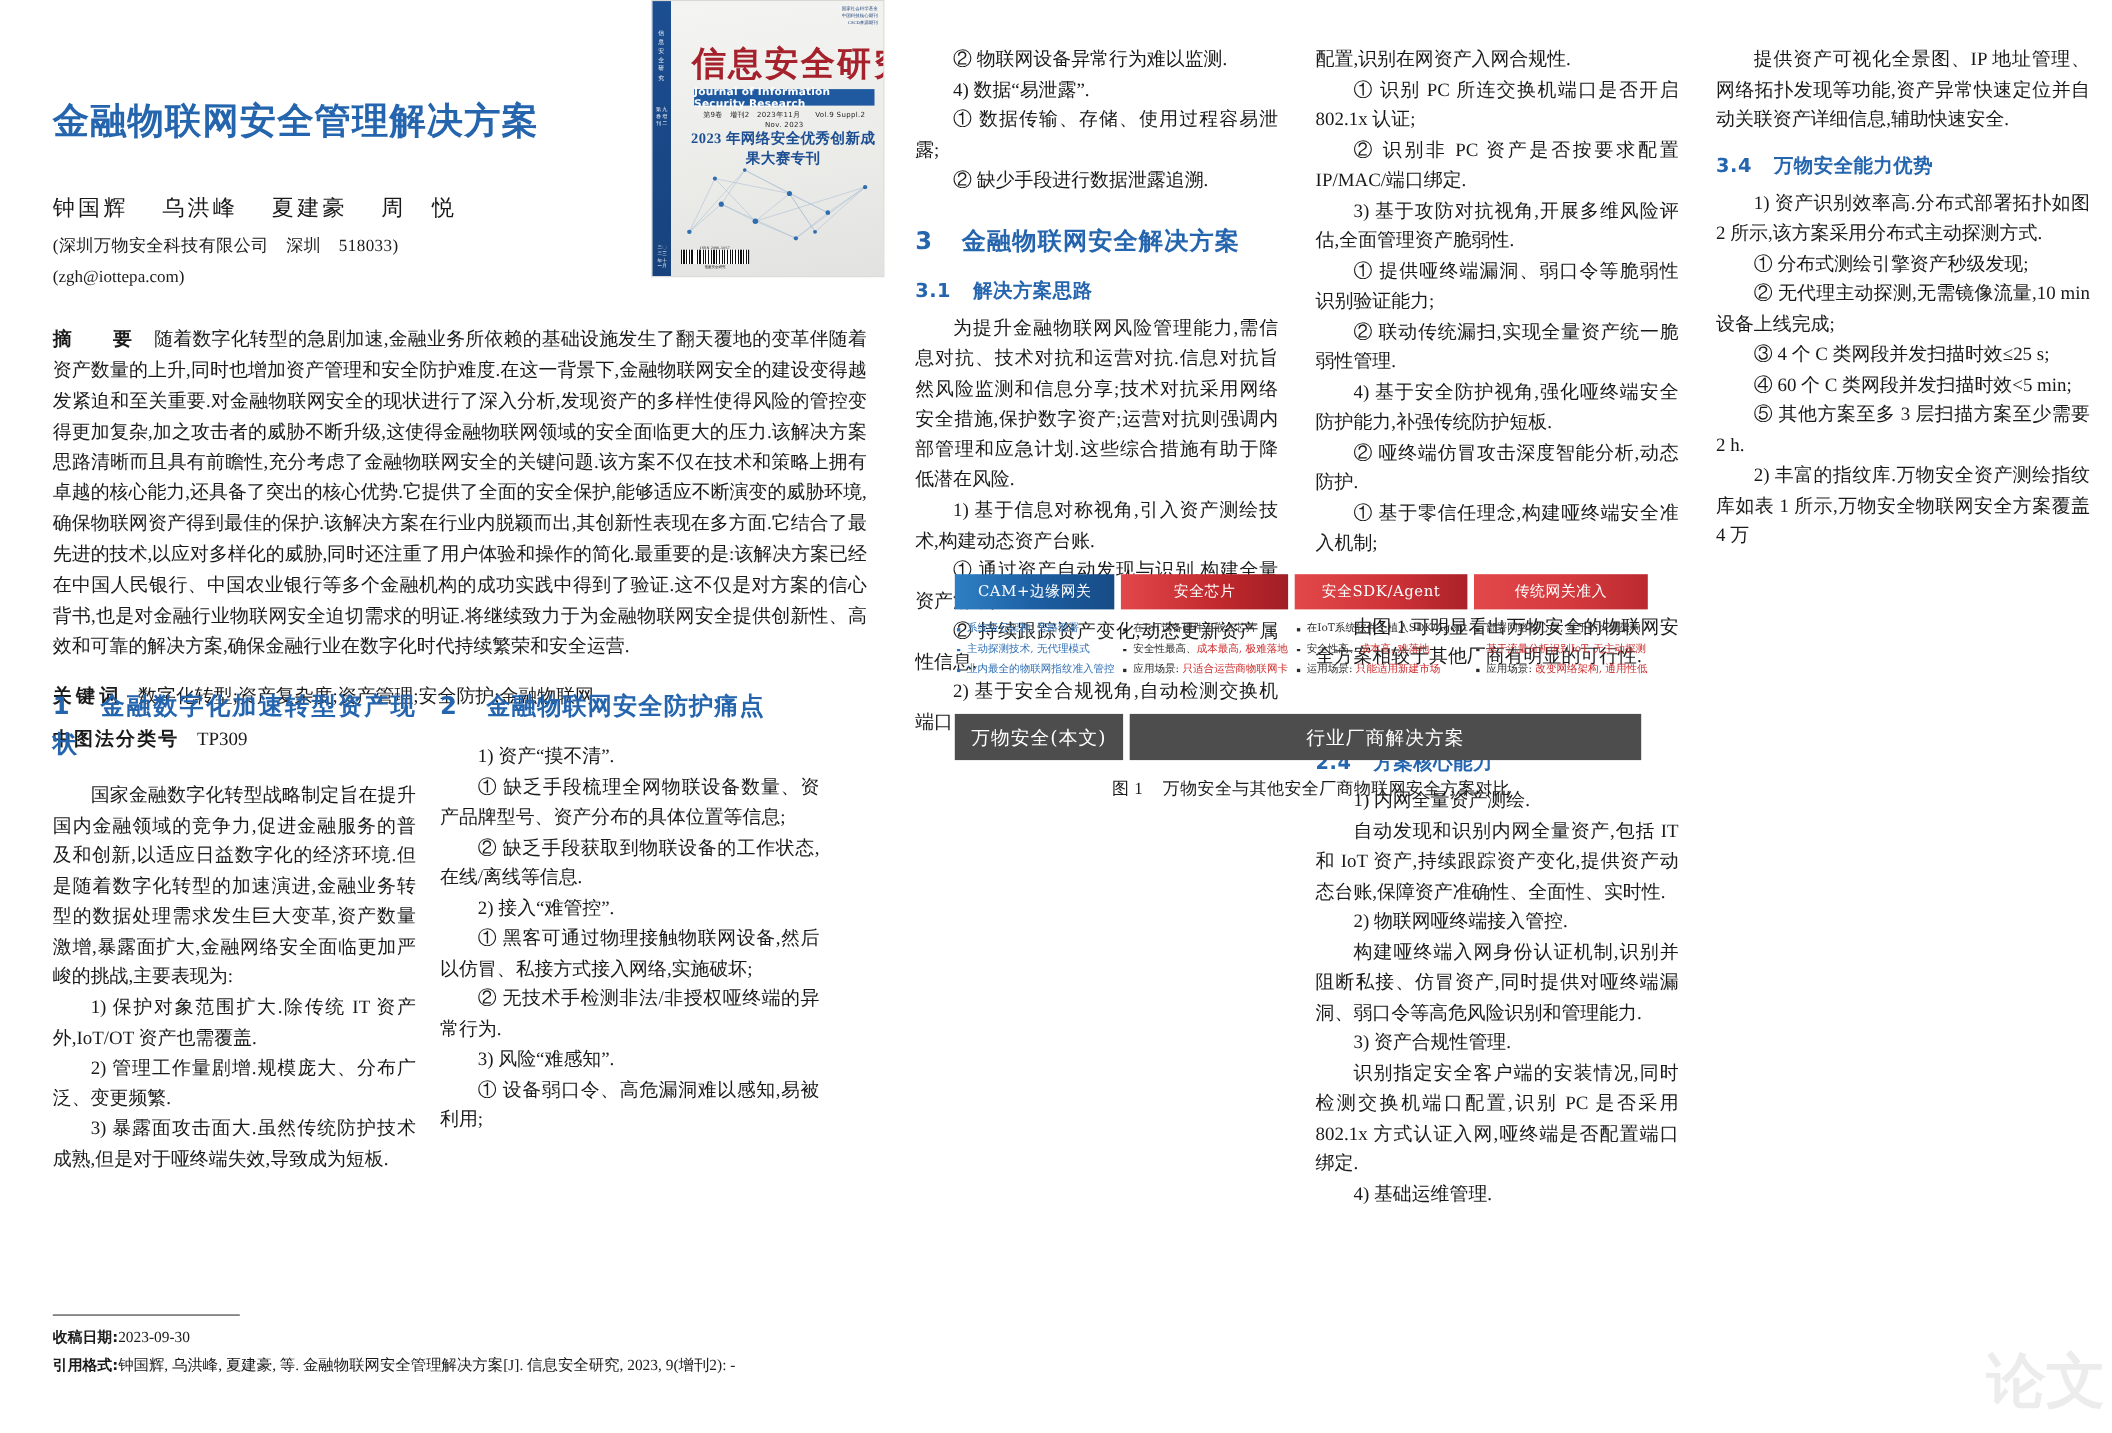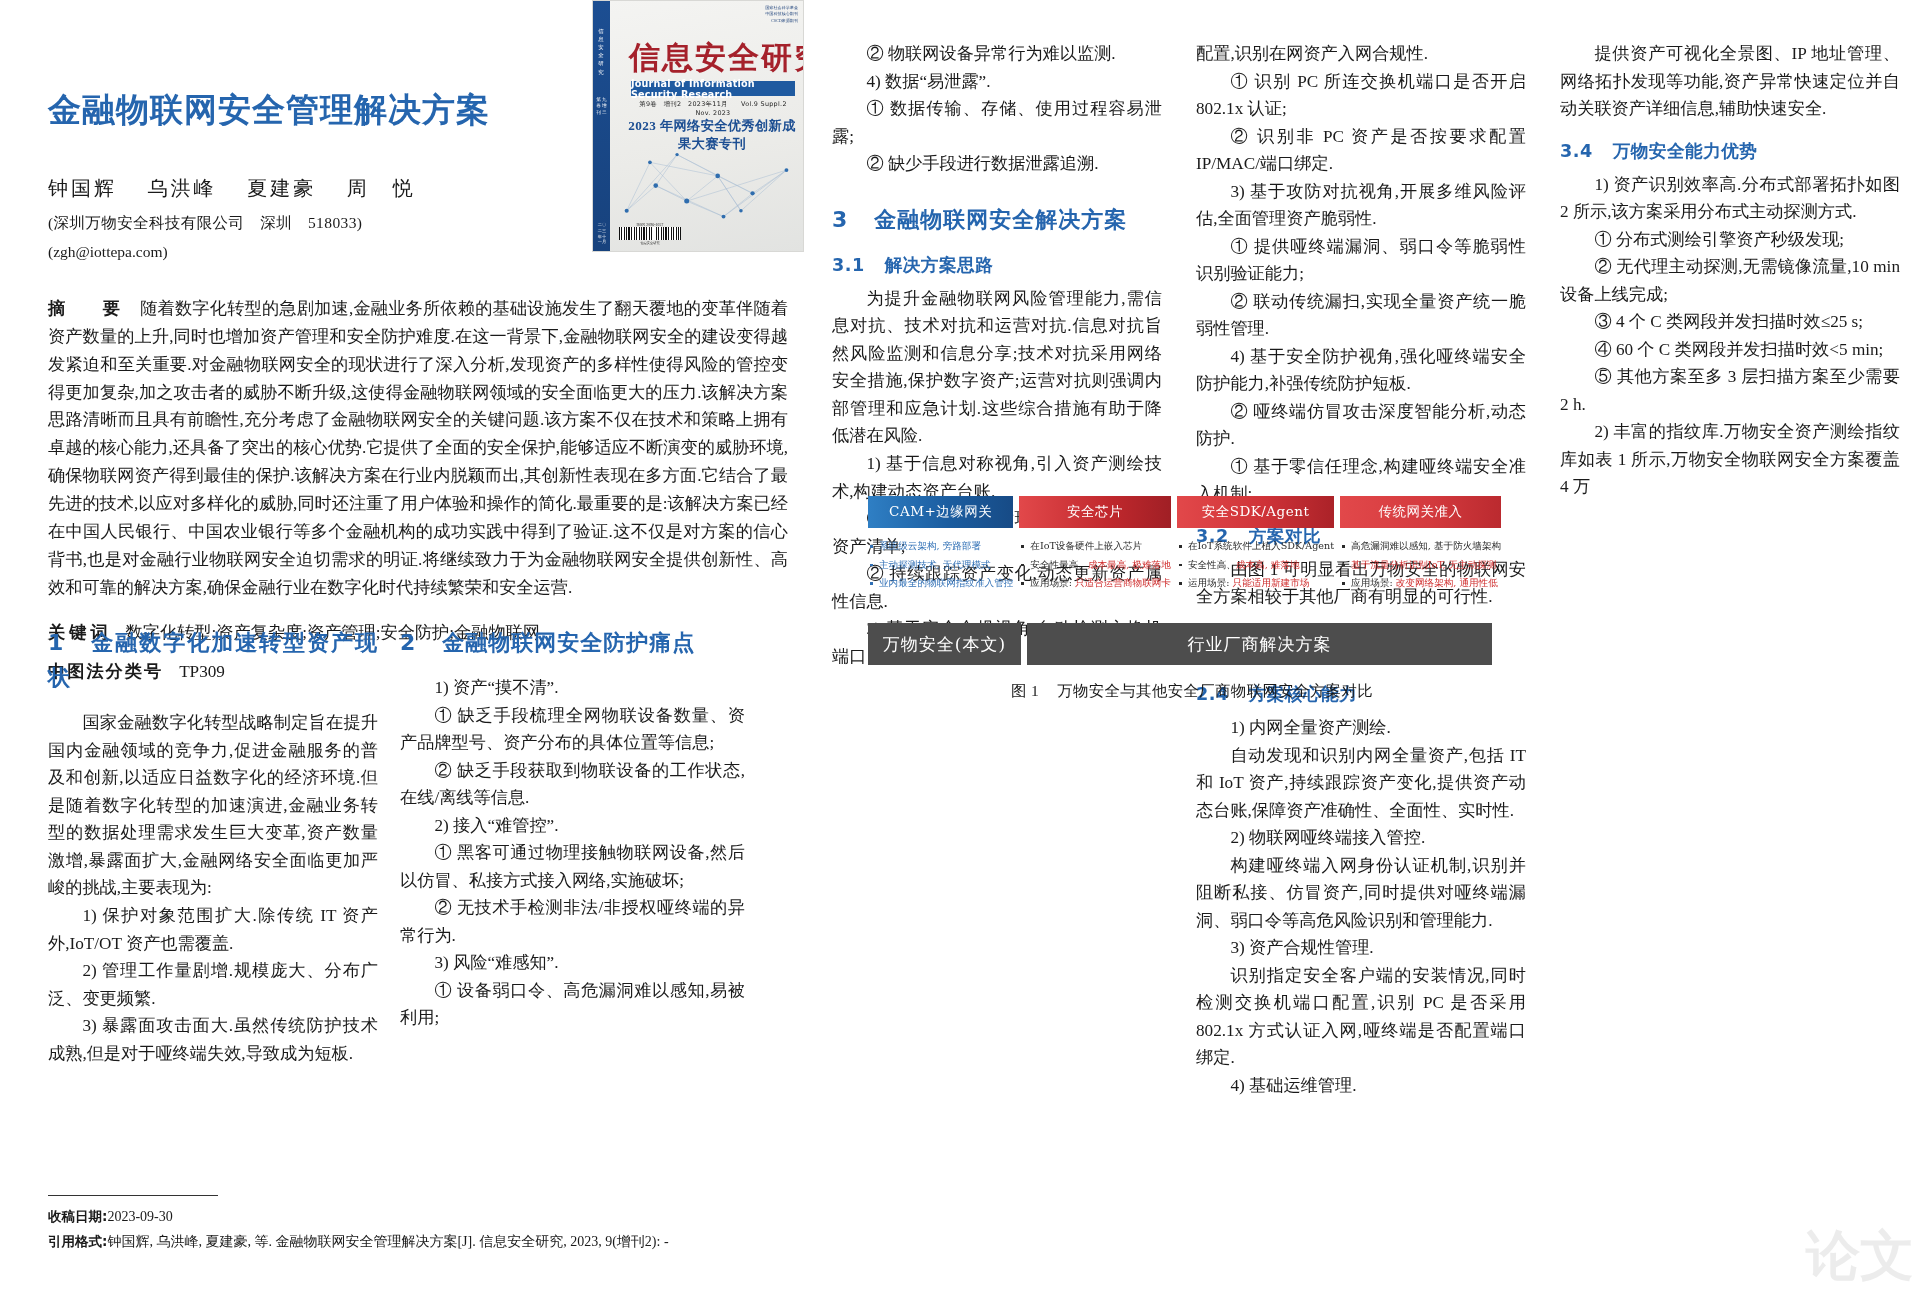--- a/index.html
+++ b/index.html
@@ -116,21 +116,21 @@
   p.t { margin:0 0 0 0; text-indent:2em; }
   p.n { margin:0; text-indent:2em; }
   p.f { margin:0; text-indent:0; }
 
   
   .footnote { position:absolute; left:48px; top:1195px; width:700px; font-size:14px; line-height:1.75;}
   .footnote .rule{ width:170px; height:1px; background:#333; margin-bottom:9px;}
   .footnote b{ font-family:"DejaVu Sans",sans-serif; font-size:13.5px; }
 
   
-  .figure { position:absolute; left:868px; top:496px; width:624px; }
+  .figure { position:absolute; left:868px; top:522px; width:624px; }
   .fig-cols { display:flex; gap:6px; }
   .fig-col { flex:1; }
   .fig-hd {
     height:32px; display:flex; align-items:center; justify-content:center;
     color:#fff; font-size:13.5px; letter-spacing:.5px;
     font-family:"DejaVu Serif", serif;
   }
   .hd-blue { background:linear-gradient(90deg,#2f7fc4 0%,#1b5da0 55%,#174b86 100%); }
   .hd-red1 { background:linear-gradient(90deg,#e2484a 0%,#c0282d 60%,#a01f25 100%); }
   .hd-red2 { background:linear-gradient(90deg,#e2484a 0%,#cf3338 55%,#ab2228 100%); }
@@ -360,21 +360,21 @@
           <div class="fig-hd hd-red2">安全SDK/Agent</div>
           <ul class="fig-list">
             <li><span>在IoT系统软件上植入SDK/Agent</span></li>
             <li><span>安全性高、</span><span class="hl">成本高, 难落地</span></li>
             <li><span>运用场景: </span><span class="hl">只能适用新建市场</span></li>
           </ul>
         </div>
         <div class="fig-col">
           <div class="fig-hd hd-red3">传统网关准入</div>
           <ul class="fig-list">
-            <li><span>高危漏洞难以感知, 基于防火墙架构</span></li>
+            <li><span>部署网络核心层, 基于防火墙架构</span></li>
             <li><span class="hl">基于流量分析识别IoT, 无主动探测</span></li>
             <li><span>应用场景: </span><span class="hl">改变网络架构, 通用性低</span></li>
           </ul>
         </div>
       </div>
     <div class="fig-foot">
       <div class="foot-box foot-a">万物安全(本文)</div>
       <div class="foot-box foot-b">行业厂商解决方案</div>
     </div>
     <div class="fig-cap">

